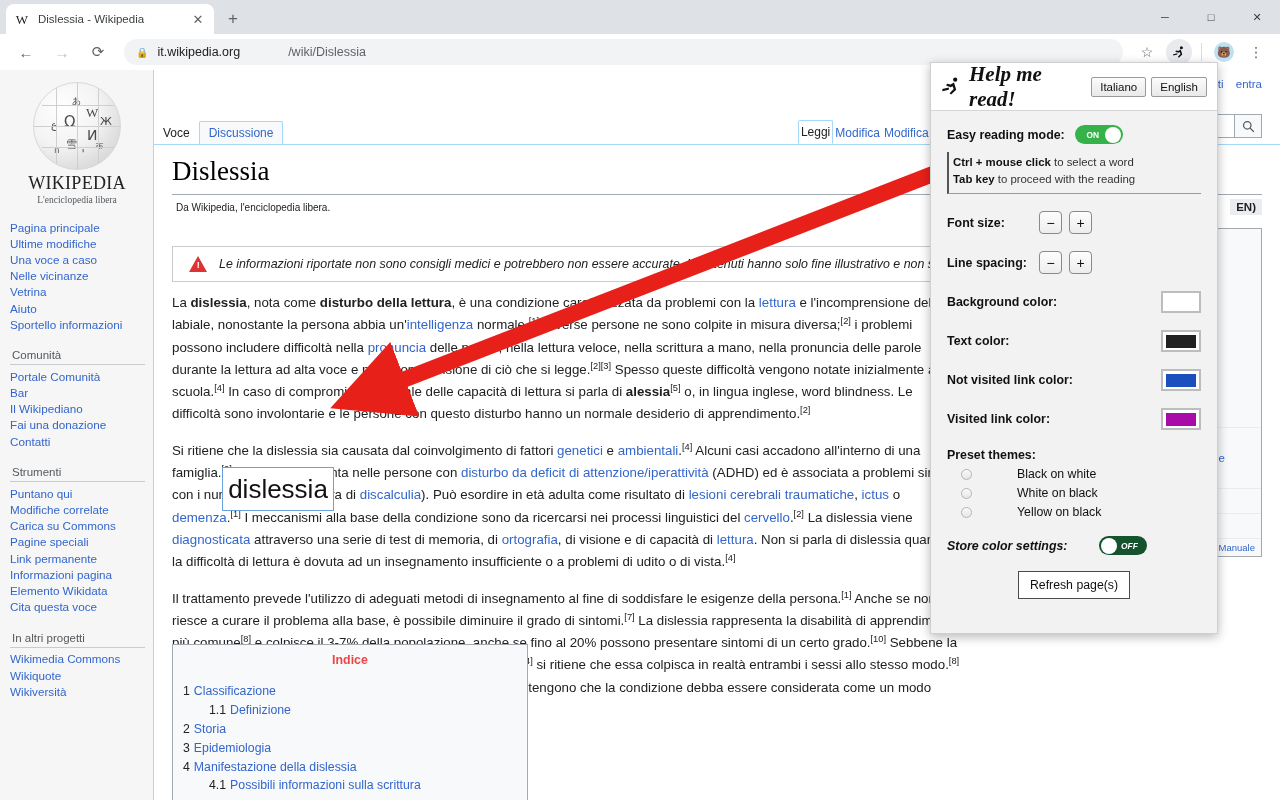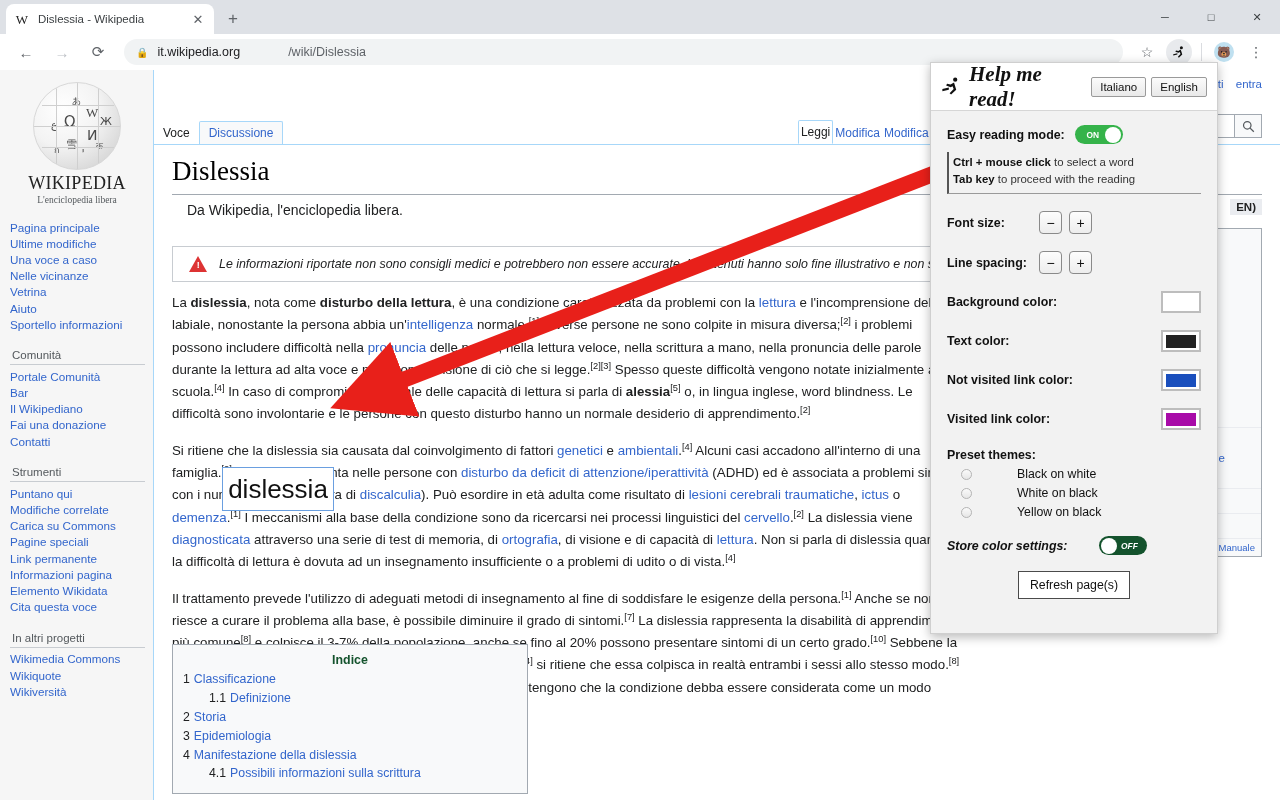--- a/index.html
+++ b/index.html
@@ -114,42 +114,42 @@
 
   .searchbar { position:absolute; right:18px; top:44px; display:flex; }
   .search-input { width:268px; height:24px; border:1px solid #a2a9b1; border-right:none;
                   font-size:12px; padding:0 6px; color:#54595d; background:#fff; }
   .search-go { width:28px; height:24px; border:1px solid #a2a9b1; background:#f8f9fa;
                display:flex; align-items:center; justify-content:center; cursor:pointer; }
 
   .heading { position:absolute; left:18px; top:86px; font-family:"Liberation Serif", serif;
              font-size:27px; color:#000; }
   .heading-rule { position:absolute; left:18px; right:18px; top:124px; height:1px; background:#a2a9b1; }
-  .siteSub { position:absolute; left:33px; top:132px; font-size:14px; color:#202122; }
+  .siteSub { position:absolute; left:22px; top:132px; font-size:10px; color:#202122; }
 
   .notice { position:absolute; left:18px; right:18px; top:176px; min-height:36px;
             border:1px solid #c8ccd1; background:#fff; display:flex; align-items:center;
             padding:6px 10px; font-size:12.4px; font-style:italic; color:#202122; overflow:hidden; }
   .warn-tri { width:0; height:0; border-left:9px solid transparent; border-right:9px solid transparent;
               border-bottom:16px solid #d33; position:relative; margin:0 12px 0 6px; flex:0 0 18px; }
   .warn-tri:after { content:"!"; position:absolute; left:-2.3px; top:4px; width:5px; font-size:9px;
                     color:#fff; font-style:normal; font-weight:bold; text-align:center; }
   .notice-txt { white-space:nowrap; }
 
   .body-text { position:absolute; left:18px; top:222px; width:790px; line-height:22.3px;
                font-size:13.3px; color:#202122; }
   .body-text p { margin:0 0 14px 0; white-space:normal; }
   .para-clip { width:790px; overflow:hidden; height:auto; }
   a.wl { color:#3366cc; text-decoration:none; cursor:pointer; }
   sup.ref { font-size:9.3px; vertical-align:super; line-height:0; }
   b { font-weight:bold; }
 
   .toc { position:absolute; left:18px; top:574px; width:356px; border:1px solid #a2a9b1;
          background:#f8f9fa; padding:8px 10px 10px; font-size:12.3px; }
-  .toc-title { text-align:center; font-weight:bold; font-size:12.4px; color:#14532d; margin-bottom:3px; }
+  .toc-title { text-align:center; font-weight:bold; font-size:12.4px; color:#ef4444; margin-bottom:15px; }
   .toc-row { padding:2.4px 0; color:#3366cc; cursor:pointer; }
   .toc-row .num { color:#202122; margin-right:4px; }
   .toc-row.lvl2 { padding-left:26px; }
 
   
   .infobox { position:absolute; right:18px; top:158px; width:240px; border:1px solid #a2a9b1;
              background:#f8f9fa; font-size:11.5px; color:#202122; }
   .ib-row { display:flex; border-top:1px solid #eaecf0; }
   .ib-key { width:84px; flex:0 0 84px; text-align:right; padding:3px 6px; font-weight:bold;
             background:#eaecf0; }

